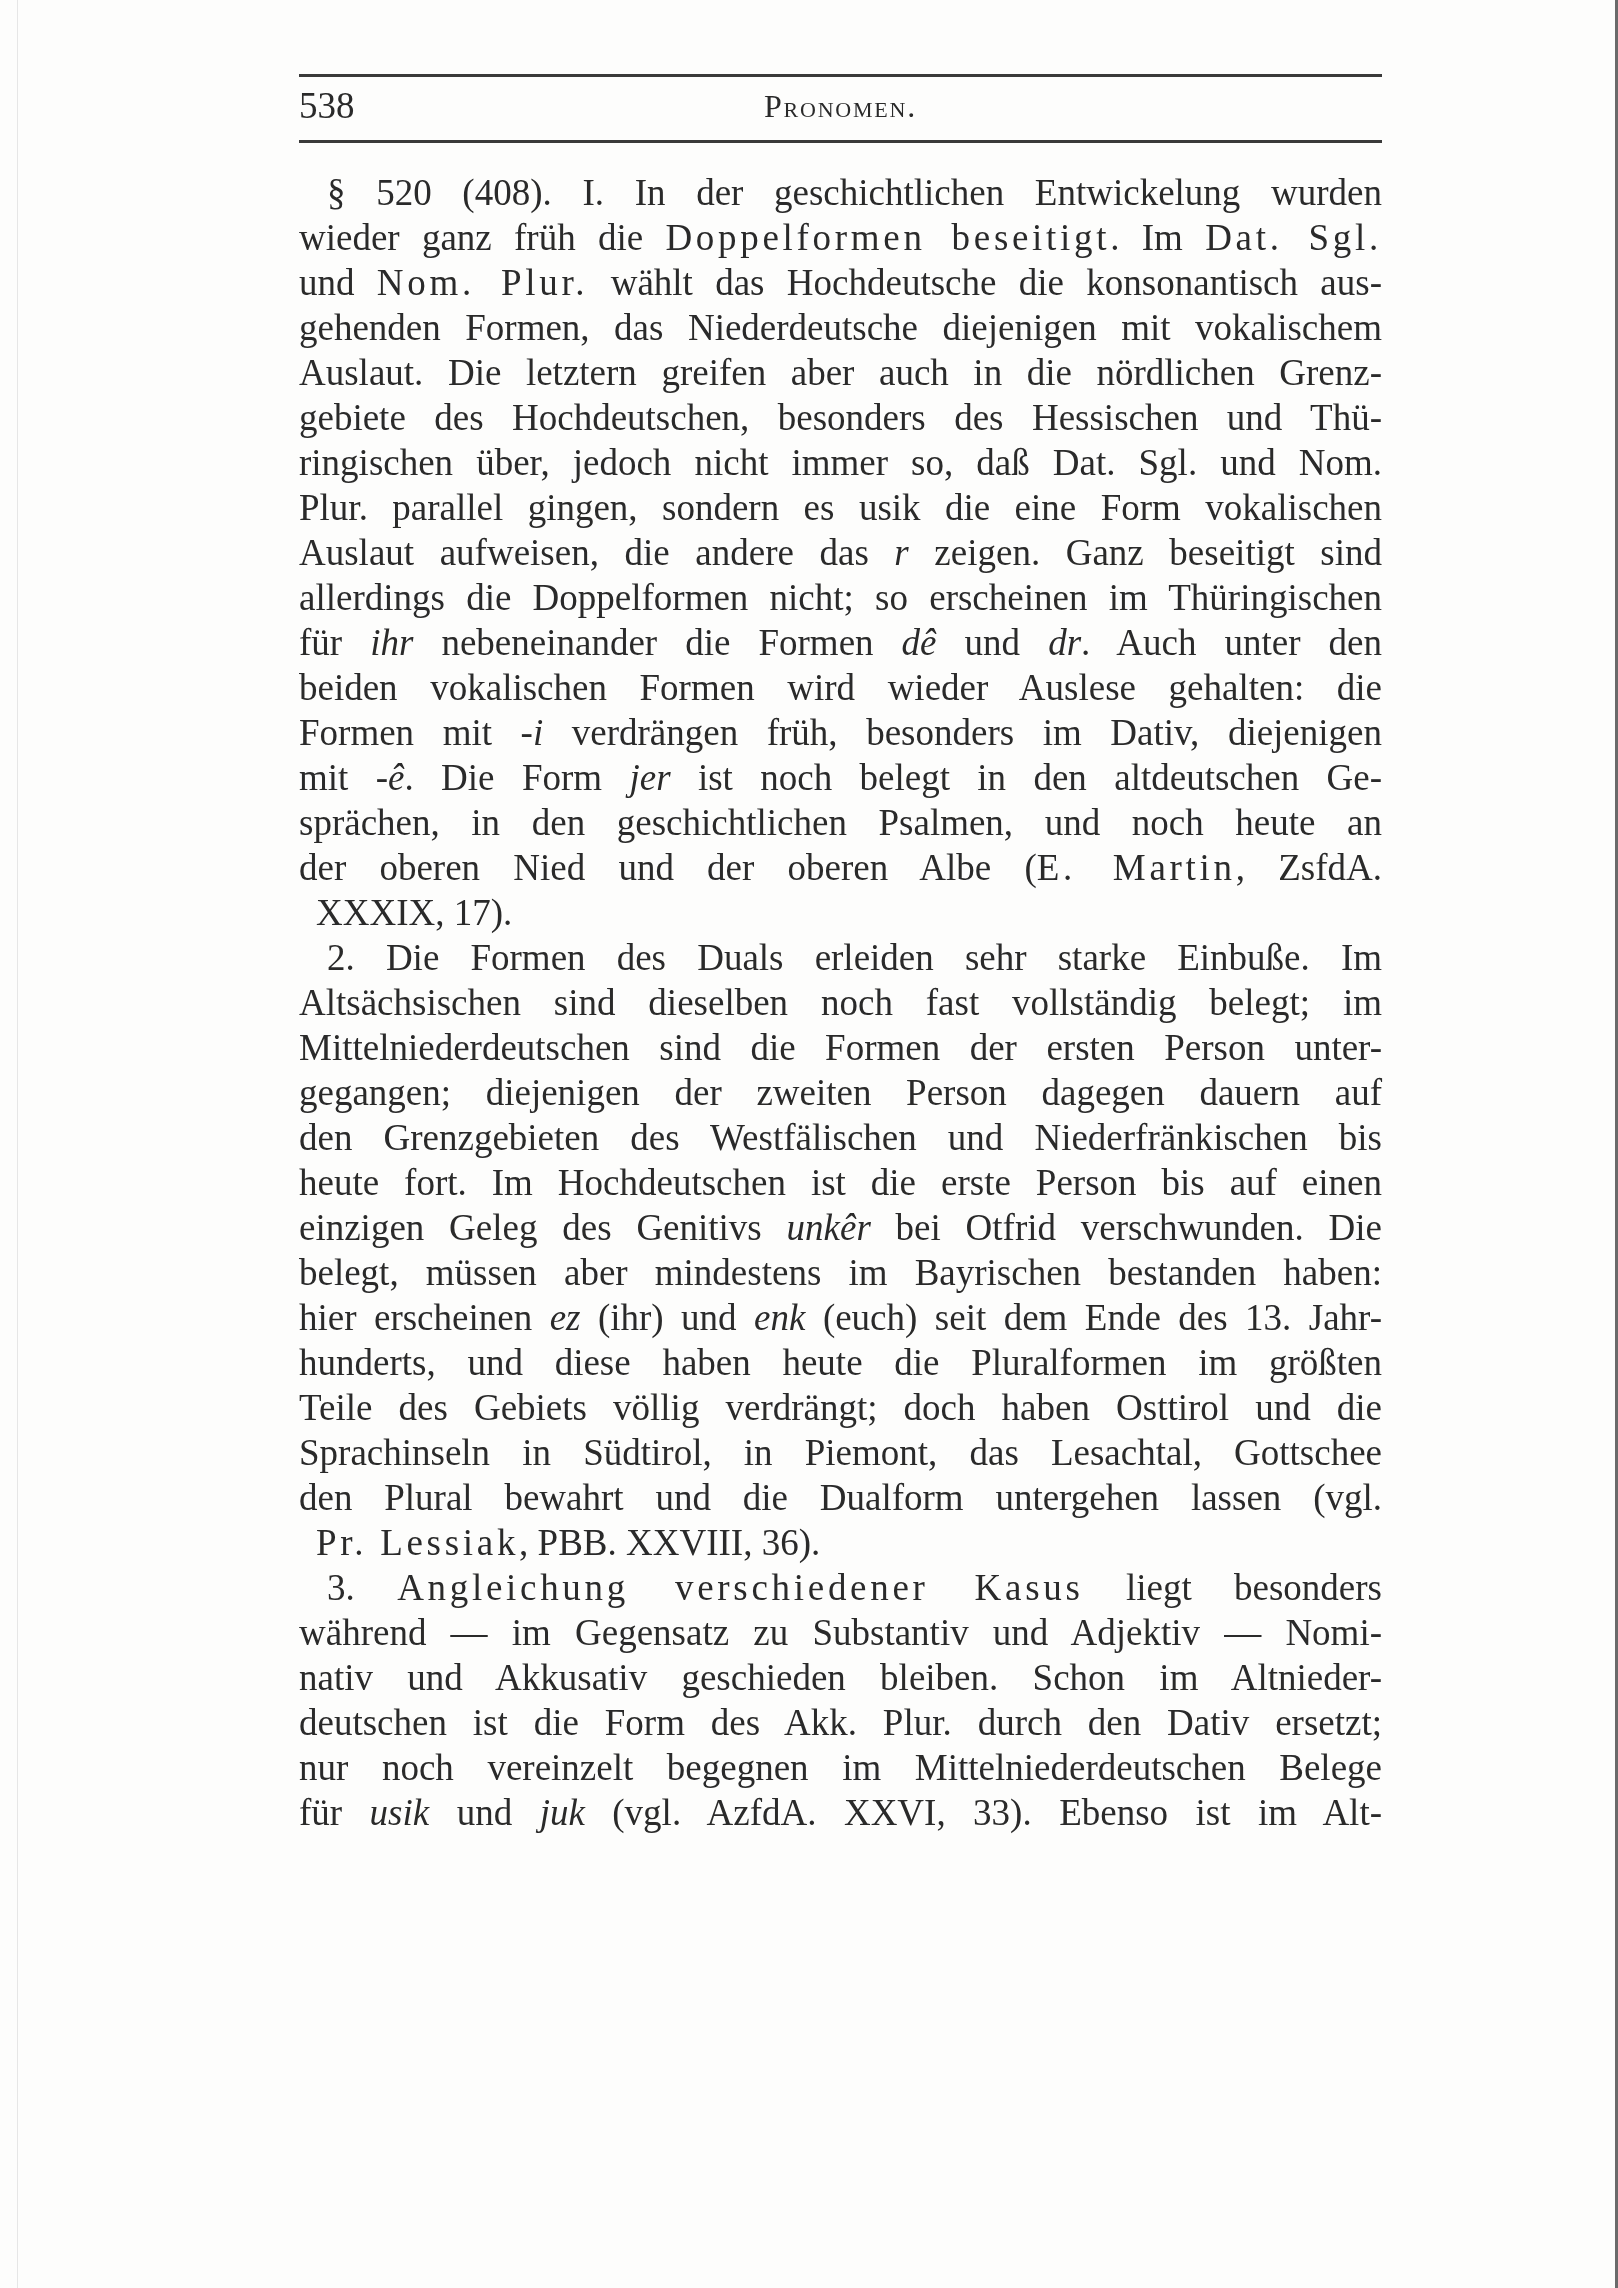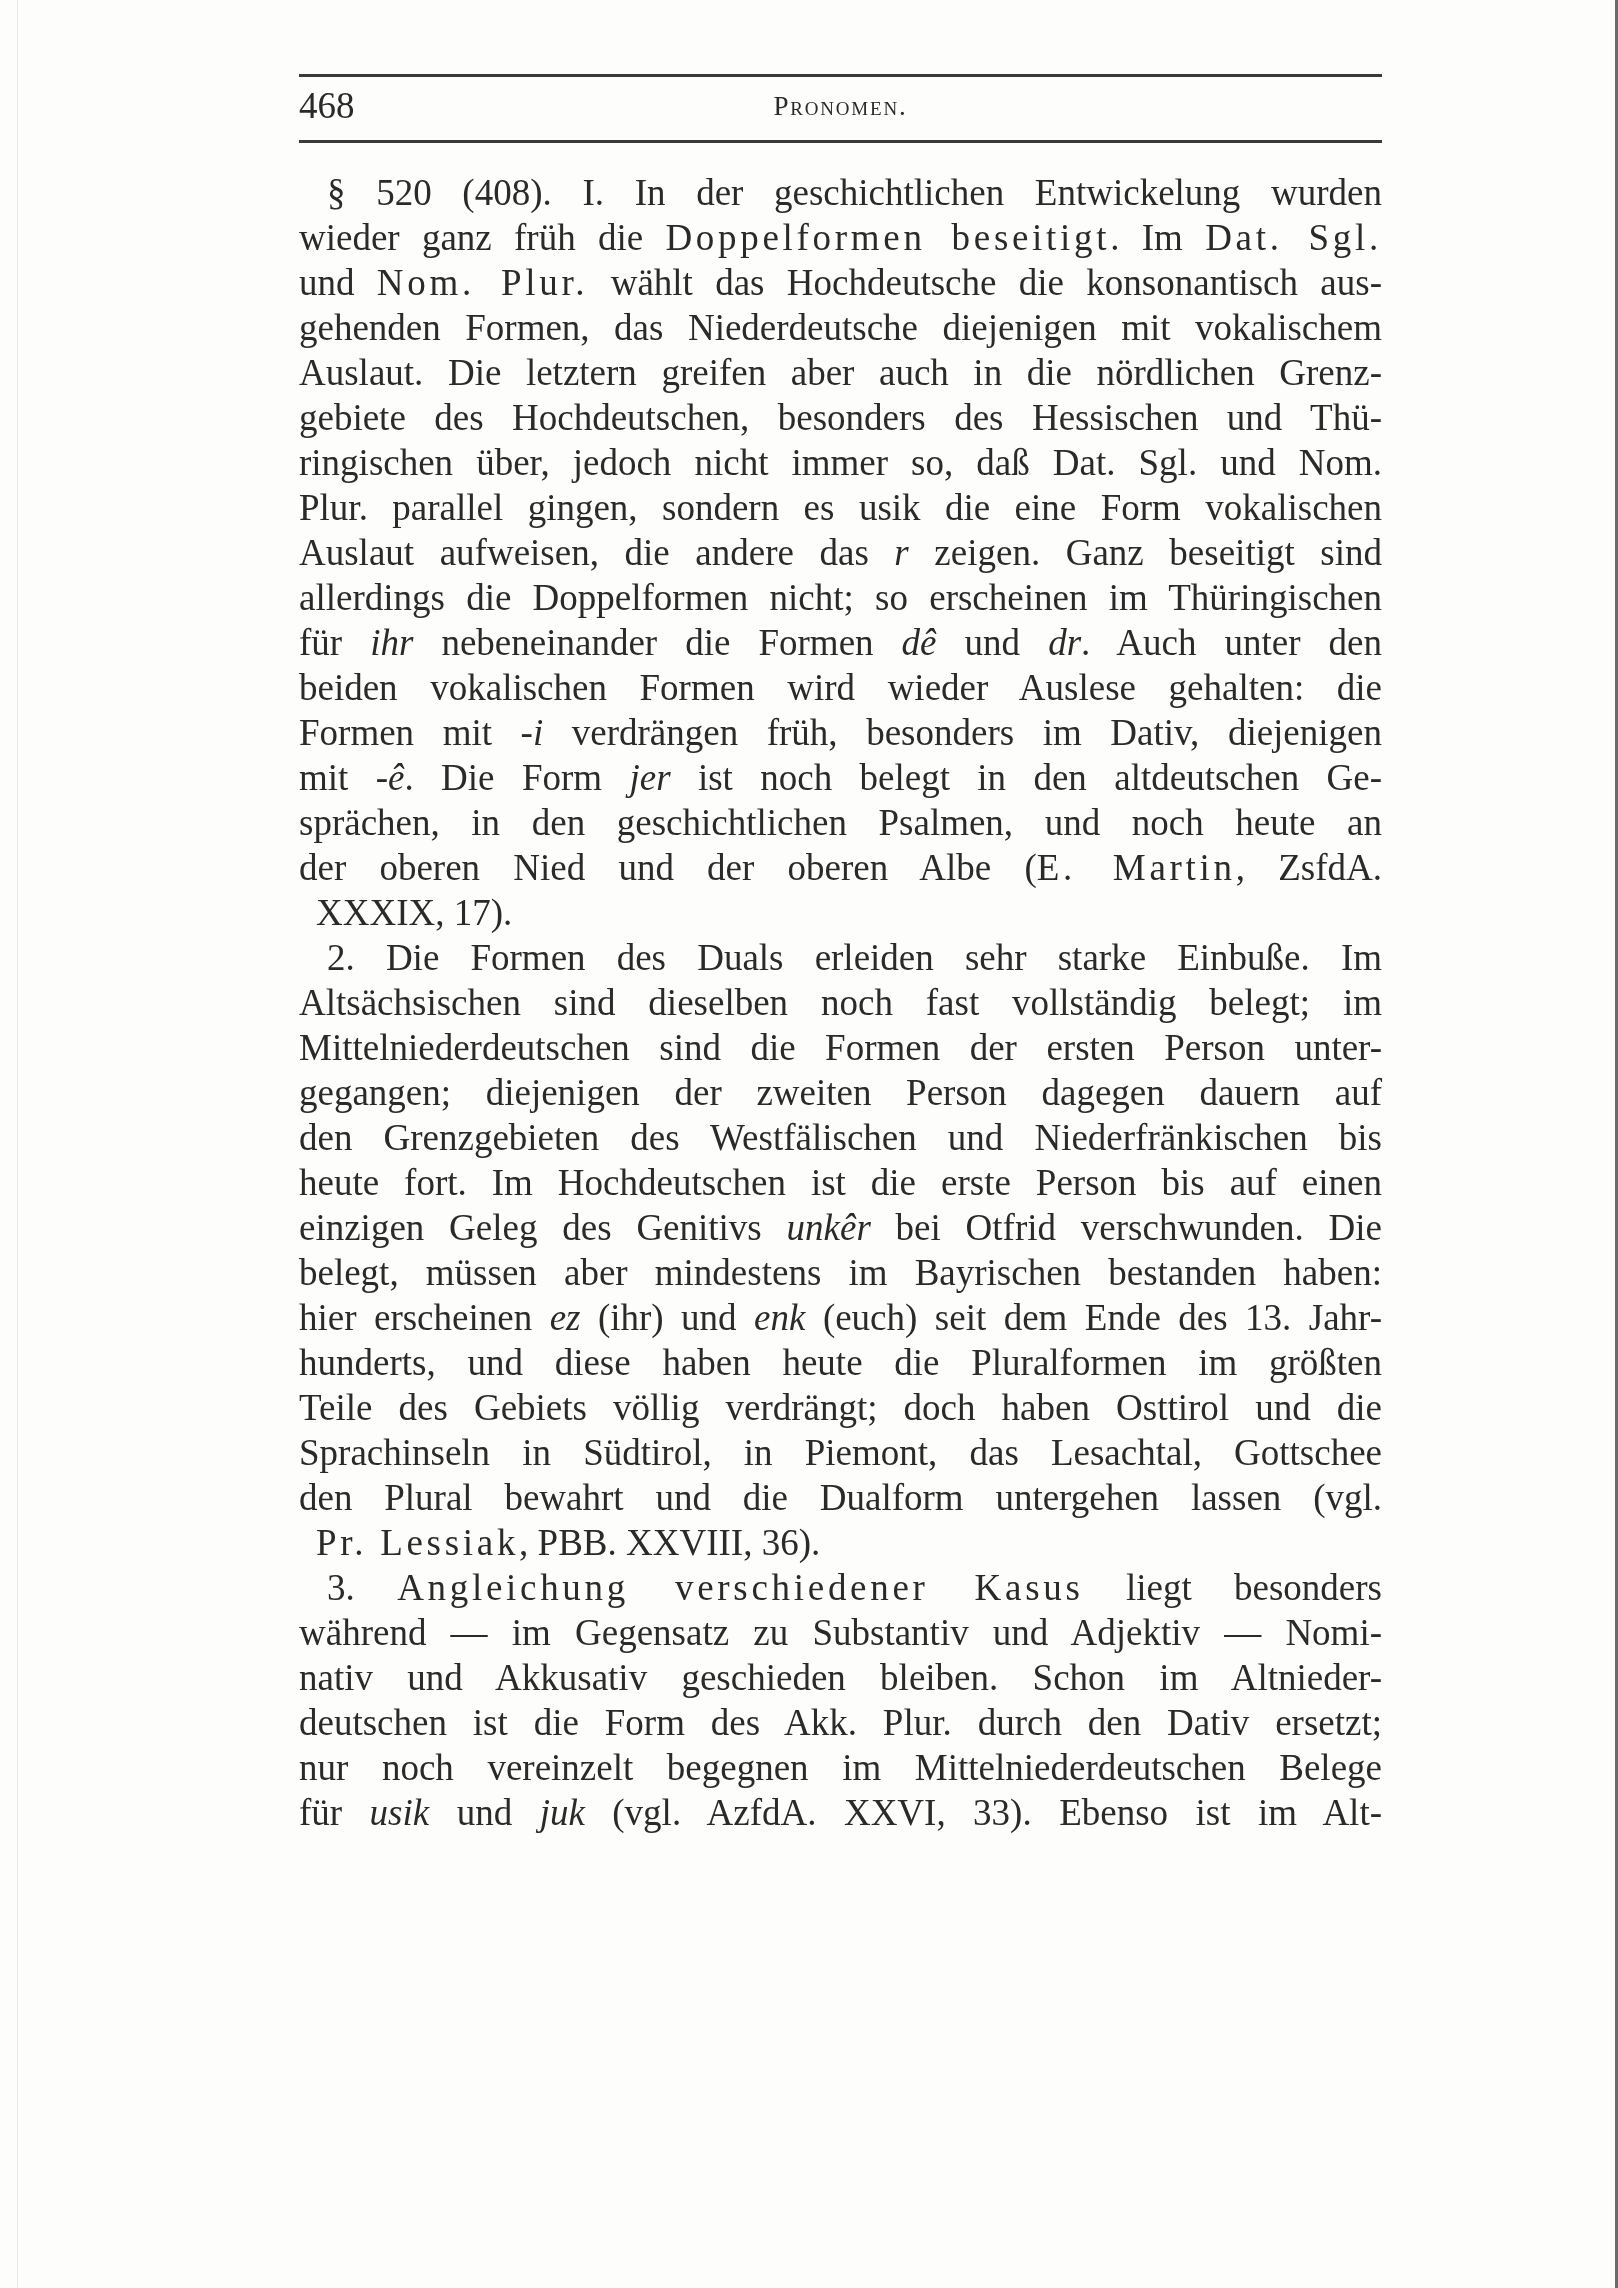--- a/index.html
+++ b/index.html
@@ -9,40 +9,40 @@
     font-family: "Liberation Serif", "DejaVu Serif", serif;
     color: #2a2a2a;
   }
   .scan-edge-left { position: absolute; left: 16.6px; top: 0; width: 0.9px; height: 2289px; background: #e6e6e6; }
   .scan-edge-right { position: absolute; left: 1615px; top: 0; width: 3.7px; height: 2289px; background: #6a6a6a; }
   .rule { position: absolute; left: 299px; width: 1083px; height: 2.8px; background: #3a3a3a; }
   .rule.top { top: 74px; }
   .rule.bottom { top: 140px; }
   .page-number { position: absolute; left: 299px; top: 87px; font-size: 37px; line-height: 37px; }
   .running-head { position: absolute; left: 299px; width: 1083px; top: 92px; text-align: center;
-    font-size: 27px; line-height: 28px; font-variant: small-caps; letter-spacing: 1.8px; }
+    font-size: 32px; line-height: 28px; font-variant: small-caps; letter-spacing: 1.8px; }
   .body-text { position: absolute; left: 299px; top: 170px; width: 1083px; }
   .line {
     height: 45px; line-height: 45px; font-size: 37px;
     white-space: nowrap; overflow: visible;
     text-align: justify; text-align-last: justify;
   }
   .line.last { text-align-last: left; margin-left: 17px; }
   .line.indent { padding-left: 28px; }
   .sp { letter-spacing: 3.7px; }
   em { font-style: italic; }
 </style>
 </head>
 <body>
 
 <div class="scan-edge-left"></div>
 <div class="scan-edge-right"></div>
 
 <div class="rule top"></div>
-<div class="page-number">468</div>
+<div class="page-number">538</div>
 <div class="running-head">Pronomen.</div>
 <div class="rule bottom"></div>
 
 <div class="body-text" id="body-text">
     <div>
       <div class="line indent"><span>§ 520 (408).  I. In der geschichtlichen Entwickelung wurden</span></div>
       <div class="line"><span>wieder ganz früh die </span><span class="sp">Doppelformen beseitigt</span><span>.  Im </span><span class="sp">Dat. Sgl.</span></div>
       <div class="line"><span>und </span><span class="sp">Nom. Plur.</span><span> wählt das Hochdeutsche die konsonantisch aus-</span></div>
       <div class="line"><span>gehenden Formen, das Niederdeutsche diejenigen mit vokalischem</span></div>
       <div class="line"><span>Auslaut.  Die letztern greifen aber auch in die nördlichen Grenz-</span></div>

